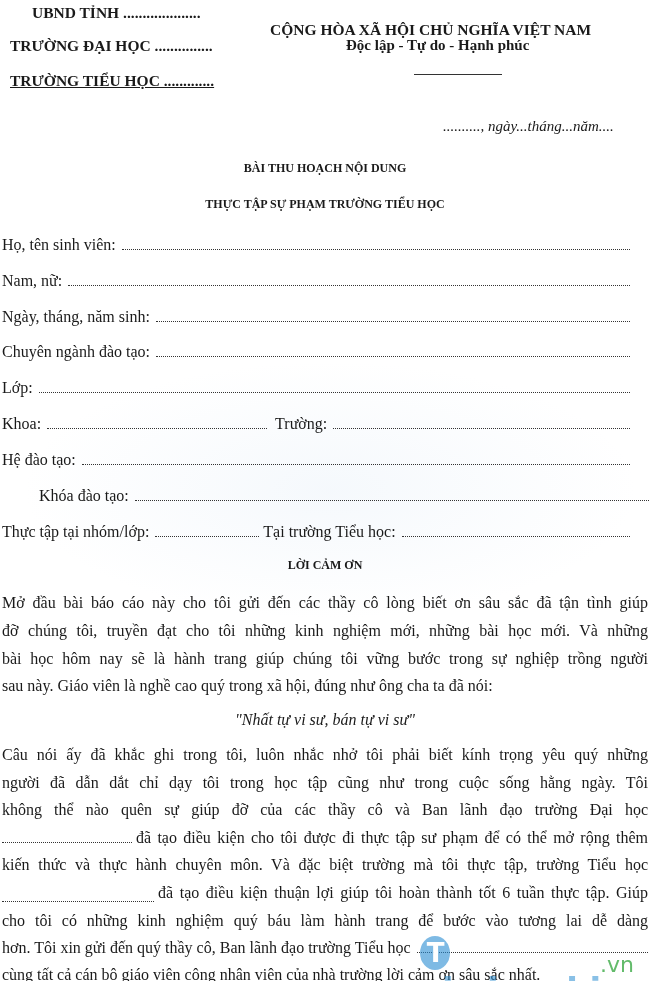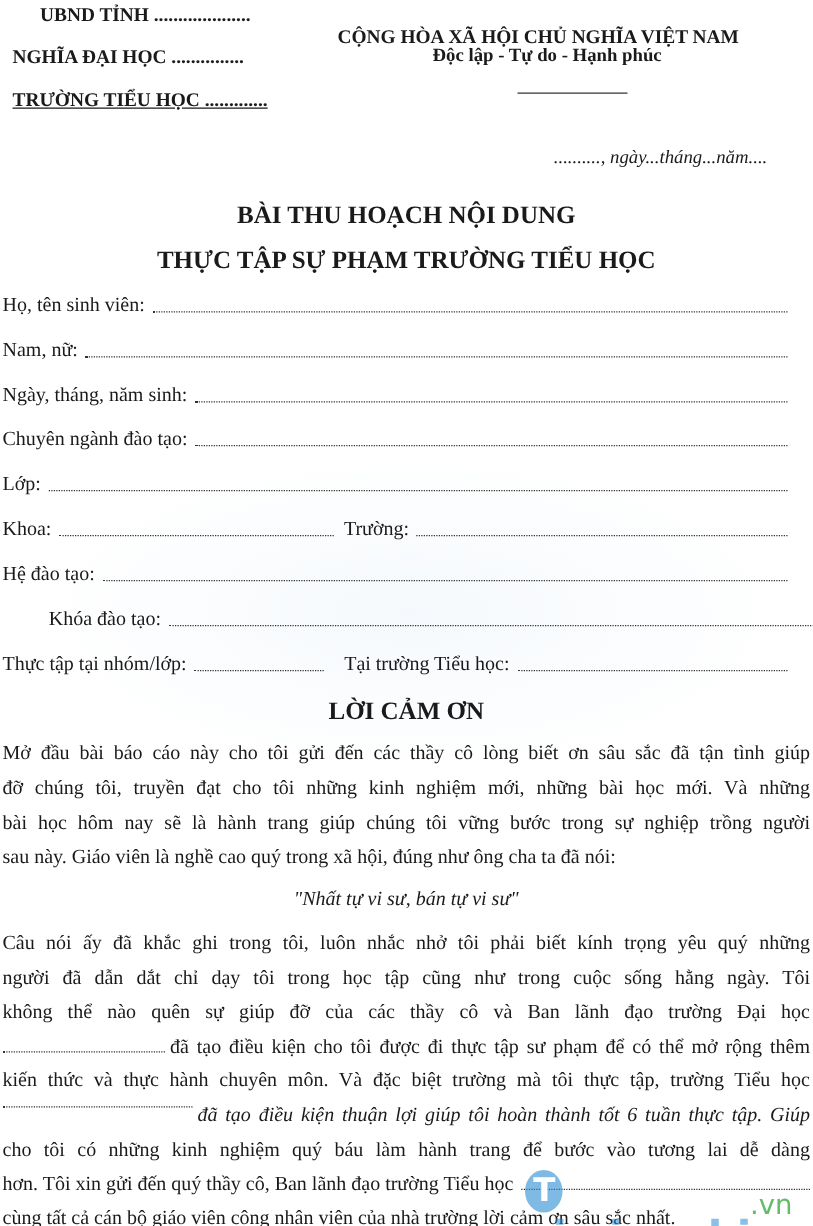--- a/index.html
+++ b/index.html
@@ -4,21 +4,21 @@
 <style>
   html, body { margin: 0; padding: 0; background: #ffffff; }
   body {
     width: 650px; height: 981px; overflow: hidden; position: relative;
     font-family: "Liberation Serif", "DejaVu Serif", serif;
     color: #1a1a1a;
   }
   .page { position: absolute; left: 0; top: 0; width: 576px; height: 981px; }
   .abs { position: absolute; white-space: nowrap; }
   .hdr { font-size: 15.5px; font-weight: bold; }
-  .title { font-size: 20px; font-weight: bold; left: 0; width: 650px; text-align: center; }
+  .title { font-size: 12px; font-weight: bold; left: 0; width: 650px; text-align: center; }
   .field { font-size: 16px; left: 2px; width: 628px; display: flex; align-items: baseline; }
   .field .lbl { flex: 0 0 auto; }
   .field .dots {
     flex: 1 1 auto; margin-left: 6px; height: 1px; align-self: flex-end; margin-bottom: 4px;
     border-bottom: 1.5px dotted #333;
   }
   .para { font-size: 16px; left: 2px; width: 646px; text-align: justify; text-align-last: justify; }
   .para.last { text-align-last: left; }
   .inline-dots { display: inline-block; border-bottom: 1.5px dotted #333; height: 1px; vertical-align: 3px; }
   .quote { font-size: 16px; font-style: italic; left: 0; width: 650px; text-align: center; }
@@ -40,21 +40,21 @@
   .rule { position: absolute; left: 414px; top: 74px; width: 88px; border-top: 1px solid #333; }
 </style>
 </head>
 <body>
 
 <div class="page">
 
   <div class="watermark-bg"></div>
 
   <div class="abs hdr" style="left:32px; top:4px;">UBND TỈNH ....................</div>
-  <div class="abs hdr" style="left:10px; top:37px;">NGHĨA ĐẠI HỌC ...............</div>
+  <div class="abs hdr" style="left:10px; top:37px;">TRƯỜNG ĐẠI HỌC ...............</div>
   <div class="abs hdr" style="left:10px; top:72px;text-decoration:underline;">TRƯỜNG TIỂU HỌC .............</div>
 
   <div class="abs hdr" style="left:270px; top:21px; font-size:15.5px;">CỘNG HÒA XÃ HỘI CHỦ NGHĨA VIỆT NAM</div>
   <div class="abs" style="left:346px; top:37px; font-size:15px; font-weight:bold;">Độc lập - Tự do - Hạnh phúc</div>
   <div class="rule"></div>
 
   <div class="abs" style="left:443px; top:118px; font-size:15px; font-style:italic;">.........., ngày...tháng...năm....</div>
 
   <div class="abs title" style="top:161px;">BÀI THU HOẠCH NỘI DUNG</div>
   <div class="abs title" style="top:197px;">THỰC TẬP SỰ PHẠM TRƯỜNG TIỂU HỌC</div>
@@ -89,42 +89,42 @@
     <span class="lbl">Hệ đào tạo:</span>
       <span class="dots"></span>
   </div>
   <div class="abs field" style="top:487px;margin-left:37px;">
     <span class="lbl">Khóa đào tạo:</span>
       <span class="dots"></span>
   </div>
   <div class="abs field" style="top:523px;">
     <span class="lbl">Thực tập tại nhóm/lớp:</span>
       <span class="dots" style="flex:0 0 104px;"></span>
-    <span class="lbl" style="margin-left:16px;">Tại trường Tiểu học:</span>
+    <span class="lbl" style="margin-left:4px;">Tại trường Tiểu học:</span>
       <span class="dots"></span>
   </div>
 
   <div class="abs title" style="top:558px;">LỜI CẢM ƠN</div>
 
   <div class="abs para" style="top:594px;">Mở đầu bài báo cáo này cho tôi gửi đến các thầy cô lòng biết ơn sâu sắc đã tận tình giúp</div>
   <div class="abs para" style="top:622px;">đỡ chúng tôi, truyền đạt cho tôi những kinh nghiệm mới, những bài học mới. Và những</div>
   <div class="abs para" style="top:650px;">bài học hôm nay sẽ là hành trang giúp chúng tôi vững bước trong sự nghiệp trồng người</div>
   <div class="abs para last" style="top:677px;">sau này. Giáo viên là nghề cao quý trong xã hội, đúng như ông cha ta đã nói:</div>
 
   <div class="abs quote" style="top:711px;">"Nhất tự vi sư, bán tự vi sư"</div>
 
   <div class="abs para" style="top:746px;">Câu nói ấy đã khắc ghi trong tôi, luôn nhắc nhở tôi phải biết kính trọng yêu quý những</div>
   <div class="abs para" style="top:774px;">người đã dẫn dắt chỉ dạy tôi trong học tập cũng như trong cuộc sống hằng ngày. Tôi</div>
   <div class="abs para" style="top:801px;">không thể nào quên sự giúp đỡ của các thầy cô và Ban lãnh đạo trường Đại học</div>
   <div class="abs para" style="top:829px; display:flex; align-items:baseline;">
     <span class="inline-dots" style="width:130px; flex:0 0 130px;"></span>
     <span style="flex:1; text-align:justify; text-align-last:justify; margin-left:4px;">đã tạo điều kiện cho tôi được đi thực tập sư phạm để có thể mở rộng thêm</span>
   </div>
   <div class="abs para" style="top:856px;">kiến thức và thực hành chuyên môn. Và đặc biệt trường mà tôi thực tập, trường Tiểu học</div>
-  <div class="abs para" style="top:884px; display:flex; align-items:flex-start;font-style:italic;">
+  <div class="abs para" style="top:884px; display:flex; align-items:flex-end;">
     <span class="inline-dots" style="width:152px; flex:0 0 152px;"></span>
     <span style="flex:1; text-align:justify; text-align-last:justify; margin-left:4px;">đã tạo điều kiện thuận lợi giúp tôi hoàn thành tốt 6 tuần thực tập. Giúp</span>
   </div>
   <div class="abs para" style="top:912px;">cho tôi có những kinh nghiệm quý báu làm hành trang để bước vào tương lai dễ dàng</div>
   <div class="abs para" style="top:939px; display:flex; align-items:baseline;">
     <span style="flex:0 0 auto;">hơn. Tôi xin gửi đến quý thầy cô, Ban lãnh đạo trường Tiểu học</span>
     <span class="inline-dots" style="flex:1; margin-left:6px;"></span>
   </div>
   <div class="abs para last" style="top:966px;">cùng tất cả cán bộ giáo viên công nhân viên của nhà trường lời cảm ơn sâu sắc nhất.</div>
 

